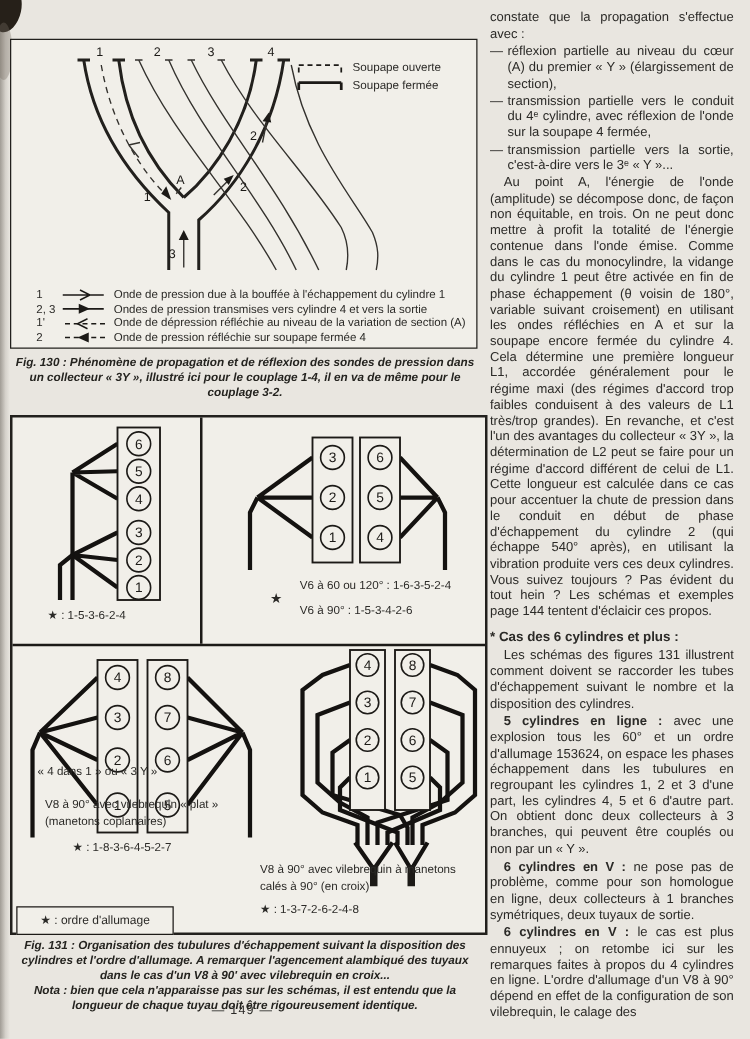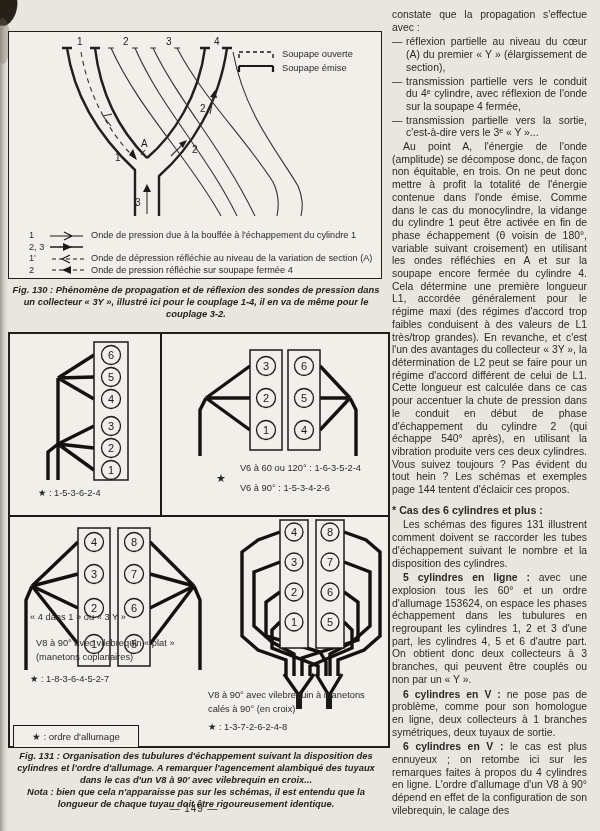--- a/index.html
+++ b/index.html
@@ -127,38 +127,39 @@
     <div class="valve-row">
       <svg width="38" height="10" viewBox="0 0 38 10">
         <path d="M 2,9 V 3 M 2,3 H 36 M 36,9 V 3" stroke="#1c1a17" stroke-width="1.4" fill="none" stroke-dasharray="4 3"></path>
       </svg>
       <span>Soupape ouverte</span>
     </div>
     <div class="valve-row">
       <svg width="38" height="10" viewBox="0 0 38 10">
         <path d="M 2,9 V 3 M 2,3 H 36 M 36,9 V 3" stroke="#1c1a17" stroke-width="2.2" fill="none"></path>
       </svg>
-      <span>Soupape émise</span>
+      <span>Soupape fermée</span>
     </div>
   </div>
 
   <div class="arrow-list">
     <div class="arrow-row">
       <span class="num">1</span>
       <svg width="36" height="10" viewBox="0 0 36 10">
         <path d="M 0,5 H 33 M 14,1 L 22,5 L 14,9" stroke="#1c1a17" stroke-width="1.2" fill="none"></path>
       </svg>
       <span>Onde de pression due à la bouffée à l'échappement du cylindre 1</span>
     </div>
     <div class="arrow-row">
       <span class="num">2, 3</span>
       <svg width="36" height="10" viewBox="0 0 36 10">
         <path d="M 0,5 H 33" stroke="#1c1a17" stroke-width="1.4" fill="none"></path>
         <polygon points="22,5 13,1 13,9" fill="#1c1a17"></polygon>
       </svg>
+      <span>Ondes de pression transmises vers cylindre 4 et vers la sortie</span>
     </div>
     <div class="arrow-row">
       <span class="num">1'</span>
       <svg width="36" height="10" viewBox="0 0 36 10">
         <path d="M 2,5 H 34" stroke="#1c1a17" stroke-width="1.2" fill="none" stroke-dasharray="4 3"></path>
         <path d="M 20,1 L 12,5 L 20,9" stroke="#1c1a17" stroke-width="1.2" fill="none"></path>
       </svg>
       <span>Onde de dépression réfléchie au niveau de la variation de section (A)</span>
     </div>
     <div class="arrow-row">
@@ -253,21 +254,21 @@
         <text class="cyltxt" x="116" y="50" text-anchor="middle" dy=".36em">7</text>
       <circle class="cyl" cx="116" cy="84" r="9.5"></circle>
         <text class="cyltxt" x="116" y="84" text-anchor="middle" dy=".36em">6</text>
       <circle class="cyl" cx="116" cy="120" r="9.5"></circle>
         <text class="cyltxt" x="116" y="120" text-anchor="middle" dy=".36em">5</text>
     </g>
   </svg>
   <div class="cell-label" style="left:20px;top:278px">« 4 dans 1 » ou « 3 Y »</div>
   <div class="cell-label" style="left:26px;top:304px">V8 à 90° avec vilebrequin « plat »</div>
   <div class="cell-label" style="left:26px;top:318px">(manetons coplanaires)</div>
-  <div class="cell-label" style="left:20px;top:339px">★ : 1-8-3-6-4-5-2-7</div>
+  <div class="cell-label" style="left:48px;top:339px">★ : 1-8-3-6-4-5-2-7</div>
 
   <svg style="position:absolute;left:218px;top:184px" width="158" height="192" viewBox="0 0 158 192">
     <path class="fat" d="M 52,14 L 30,22 L 14,34 L 14,118 L 30,132 L 58,142 L 58,158"></path>
     <path class="fat" d="M 52,44 L 26,54 L 26,108 L 44,124 L 66,136 L 66,158"></path>
     <path class="fat" d="M 52,74 L 38,84 L 38,118 L 92,134 L 98,144 L 98,158"></path>
     <path class="fat" d="M 52,104 L 44,112 L 44,130 L 90,148 L 90,158"></path>
     <path class="fat" d="M 116,14 L 138,22 L 152,34 L 152,118 L 136,132 L 110,142 L 110,158"></path>
     <path class="fat" d="M 116,44 L 142,54 L 142,108 L 124,124 L 102,136 L 102,158"></path>
     <path class="fat" d="M 116,74 L 130,84 L 130,122 L 74,140 L 74,158"></path>
     <path class="fat" d="M 116,104 L 124,112 L 124,130 L 82,148 L 82,158"></path>

